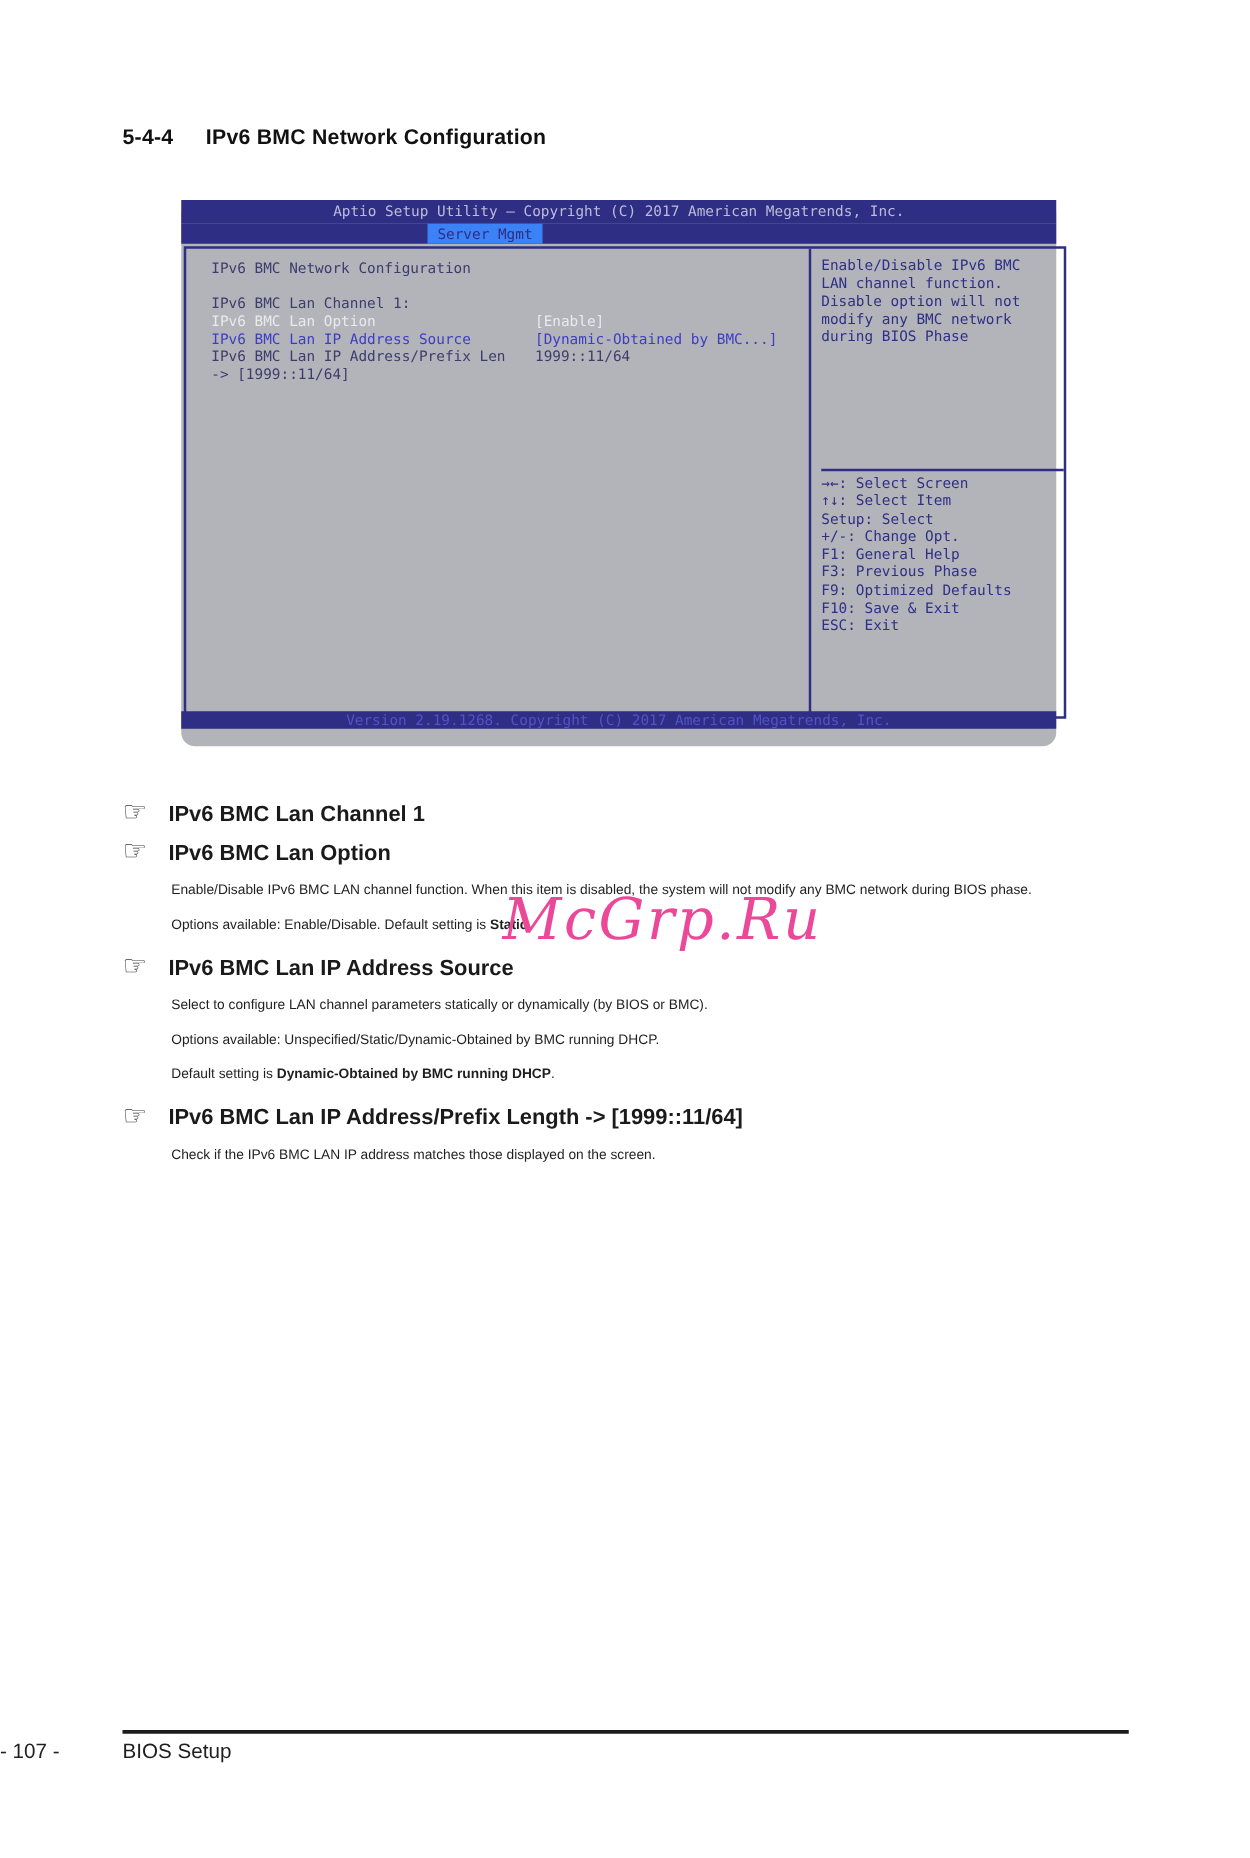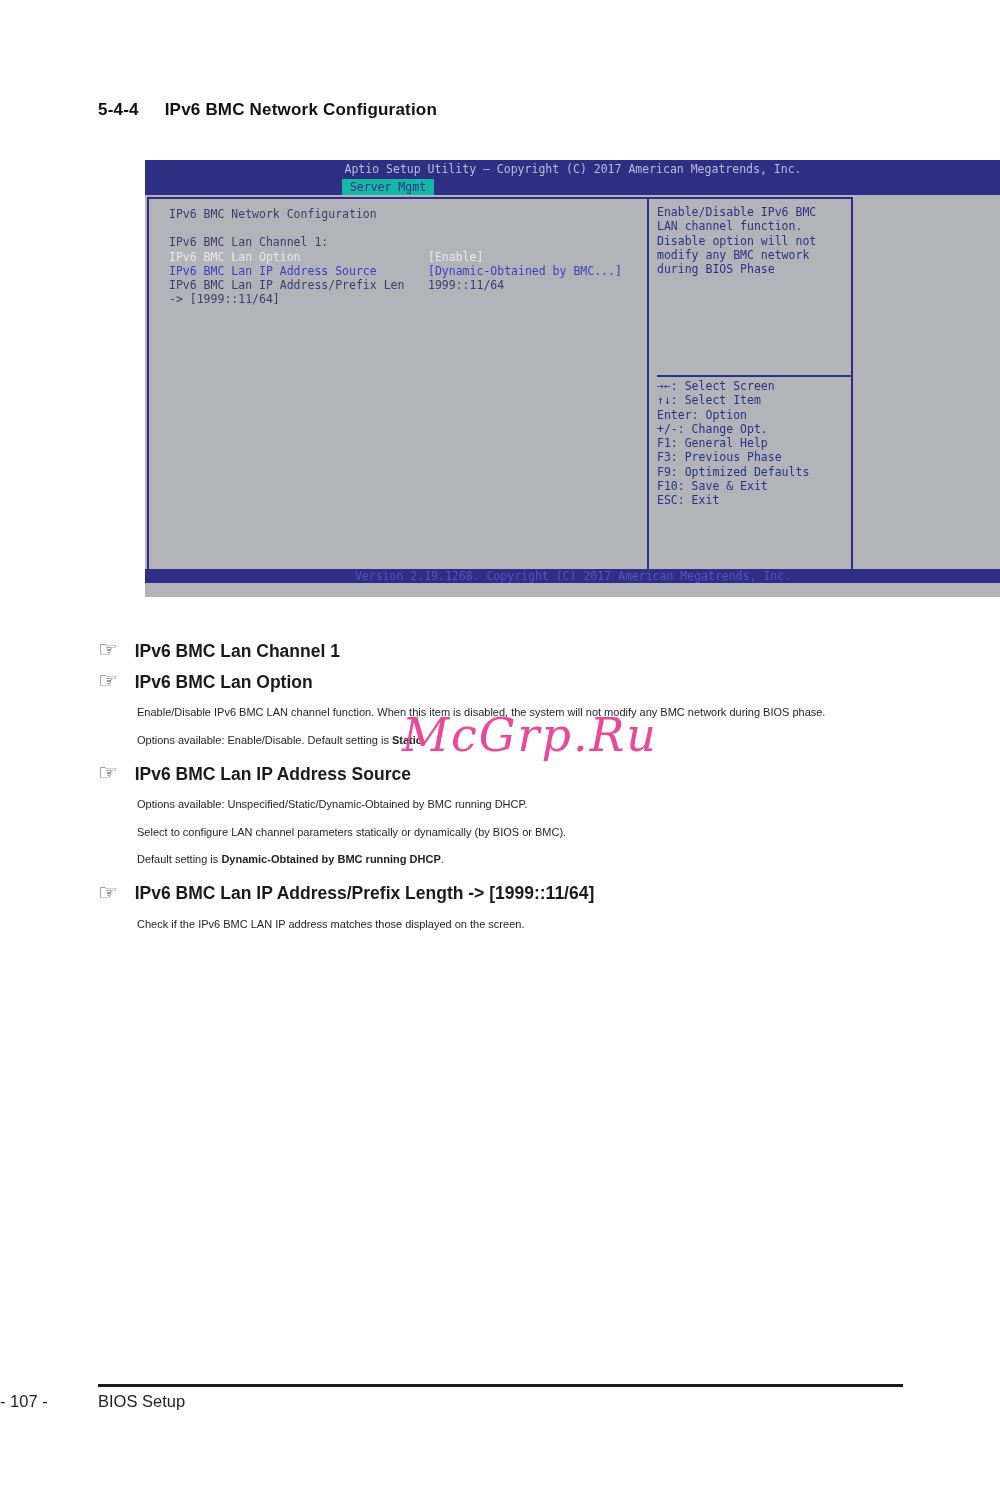--- a/index.html
+++ b/index.html
@@ -10,32 +10,32 @@
 
   
   .doc-title {
     position:absolute; left:98px; top:100px;
     font-size:17px; font-weight:bold; color:#111;
     display:flex; gap:26px; letter-spacing:0.2px;
   }
 
   
   .bios {
-    position:absolute; left:145px; top:160px; width:856px; height:437px;
+    position:absolute; left:145px; top:160px; width:700px; height:437px;
     background:#b3b4b9; font-family:"DejaVu Sans Mono", monospace;
-    font-size:11.5px; line-height:14.3px;
+    font-size:11.5px; line-height:14.3px;border-radius:11px;
   }
   .bios-titlebar {
     height:19px; background:#2e2e85; color:#bcbcd8;
     display:flex; align-items:center; justify-content:center;
   }
   .bios-tabrow { height:16px; background:#2e2e85; position:relative; }
   .bios-tab {
     position:absolute; left:197px; top:0; width:92px; height:16px;
-    background:#14b8a6; color:#2e2e85;
+    background:#3b82f6; color:#2e2e85;
     display:flex; align-items:center; justify-content:center;
   }
   .bios-client { position:absolute; top:35px; left:0; right:0; bottom:14px; }
   .bios-panes {
     position:absolute; left:2px; top:2px; width:702px; height:374px;
     border:2px solid #2e2e85; display:flex; box-sizing:content-box;
   }
   .bios-left {
     width:498px; position:relative; padding:8px 0 0 20px; box-sizing:border-box;
   }
@@ -132,21 +132,21 @@
             <div>Enable/Disable IPv6 BMC</div>
             <div>LAN channel function.</div>
             <div>Disable option will not</div>
             <div>modify any BMC network</div>
             <div>during BIOS Phase</div>
           </div>
           <div class="bios-sep"></div>
           <div class="keys-box">
             <div>→←: Select Screen</div>
             <div>↑↓: Select Item</div>
-            <div>Enter: Option</div>
+            <div>Setup: Select</div>
             <div>+/-: Change Opt.</div>
             <div>F1: General Help</div>
             <div>F3: Previous Phase</div>
             <div>F9: Optimized Defaults</div>
             <div>F10: Save &amp; Exit</div>
             <div>ESC: Exit</div>
           </div>
         </div>
 
       </div>
@@ -165,22 +165,22 @@
       <span class="finger">☞</span>
       <span>IPv6 BMC Lan Option</span>
     </div>
     <p class="para justify">Enable/Disable IPv6 BMC LAN channel function. When this item is disabled, the system will not modify any BMC network during BIOS phase.</p>
     <p class="para"><span>Options available: Enable/Disable. Default setting is </span><b>Static</b><span>.</span></p>
 
     <div class="sec-heading">
       <span class="finger">☞</span>
       <span>IPv6 BMC Lan IP Address Source</span>
     </div>
+    <p class="para">Select to configure LAN channel parameters statically or dynamically (by BIOS or BMC).</p>
     <p class="para">Options available: Unspecified/Static/Dynamic-Obtained by BMC running DHCP.</p>
-    <p class="para">Select to configure LAN channel parameters statically or dynamically (by BIOS or BMC).</p>
     <p class="para"><span>Default setting is </span><b>Dynamic-Obtained by BMC running DHCP</b><span>.</span></p>
 
     <div class="sec-heading">
       <span class="finger">☞</span>
       <span>IPv6 BMC Lan IP Address/Prefix Length -&gt; [1999::11/64]</span>
     </div>
     <p class="para">Check if the IPv6 BMC LAN IP address matches those displayed on the screen.</p>
 
   </div>
 

